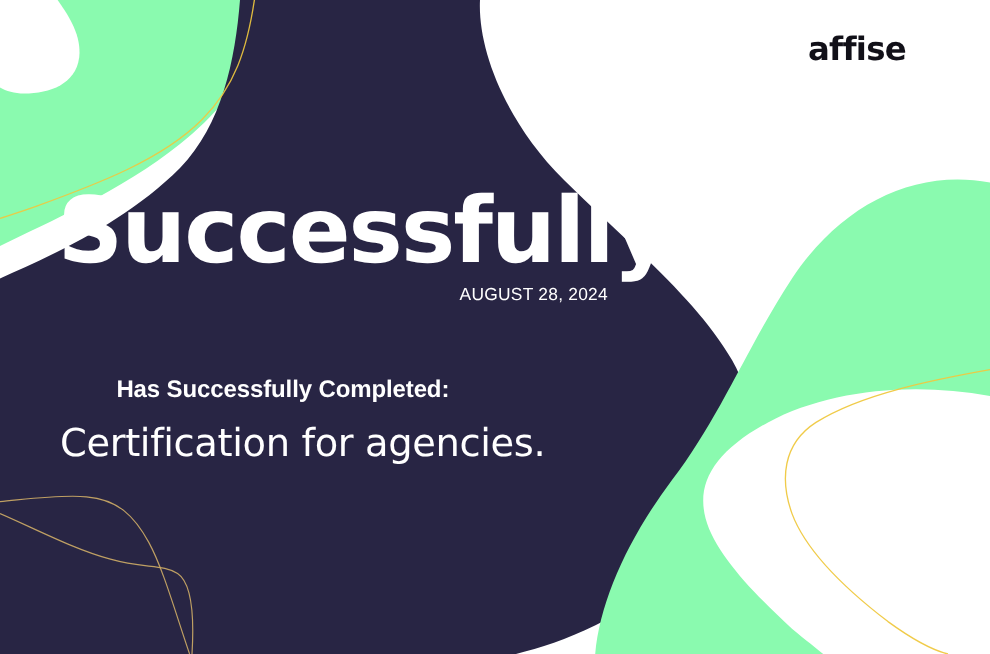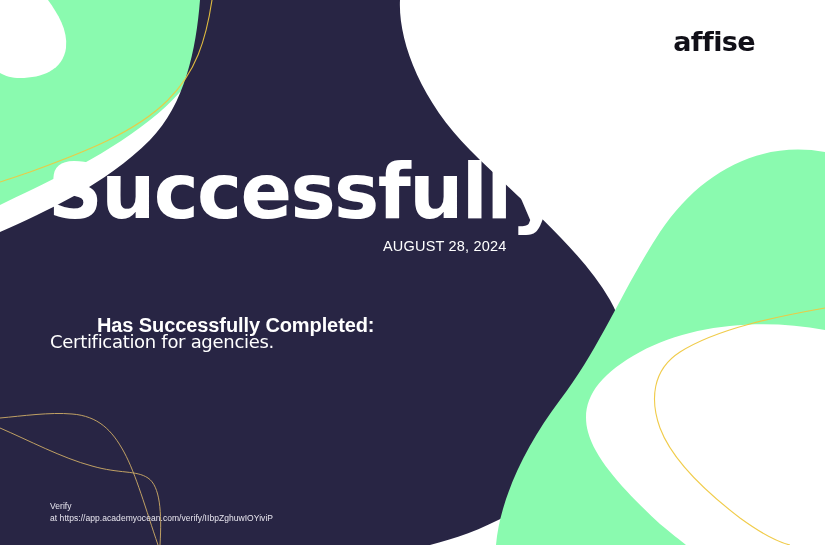--- a/index.html
+++ b/index.html
@@ -77,22 +77,22 @@
     font-size: 20px;
     font-weight: 700;
     color: #ffffff;
     letter-spacing: -0.1px;
     line-height: 1.2;
     margin-left: 47px;
   }
   #course-name {
     position: absolute;
     left: 50px;
-    top: 331px;
-    font-size: 18px;
+    top: 350px;
+    font-size: 32px;
     font-weight: 400;
     color: #ffffff;
     letter-spacing: -0.3px;
     line-height: 1.2;
     font-family: "DejaVu Sans", sans-serif;
   }
   
   #verify-block {
     position: absolute;
     left: 50px;
@@ -157,18 +157,14 @@
 
   <div id="title-certificate">Successfully</div>
 
   <div id="issue-date">AUGUST 28, 2024</div>
 
 
   <div id="completion-label">Has Successfully Completed:</div>
 
   <div id="course-name">Certification for agencies.</div>
 
-  <div id="verify-block">
-    <div>Verify</div>
-    <div>at https://app.academyocean.com/verify/IIbpZghuwIOYiviP</div>
-  </div>
 
 </div>
 
 </body></html>

